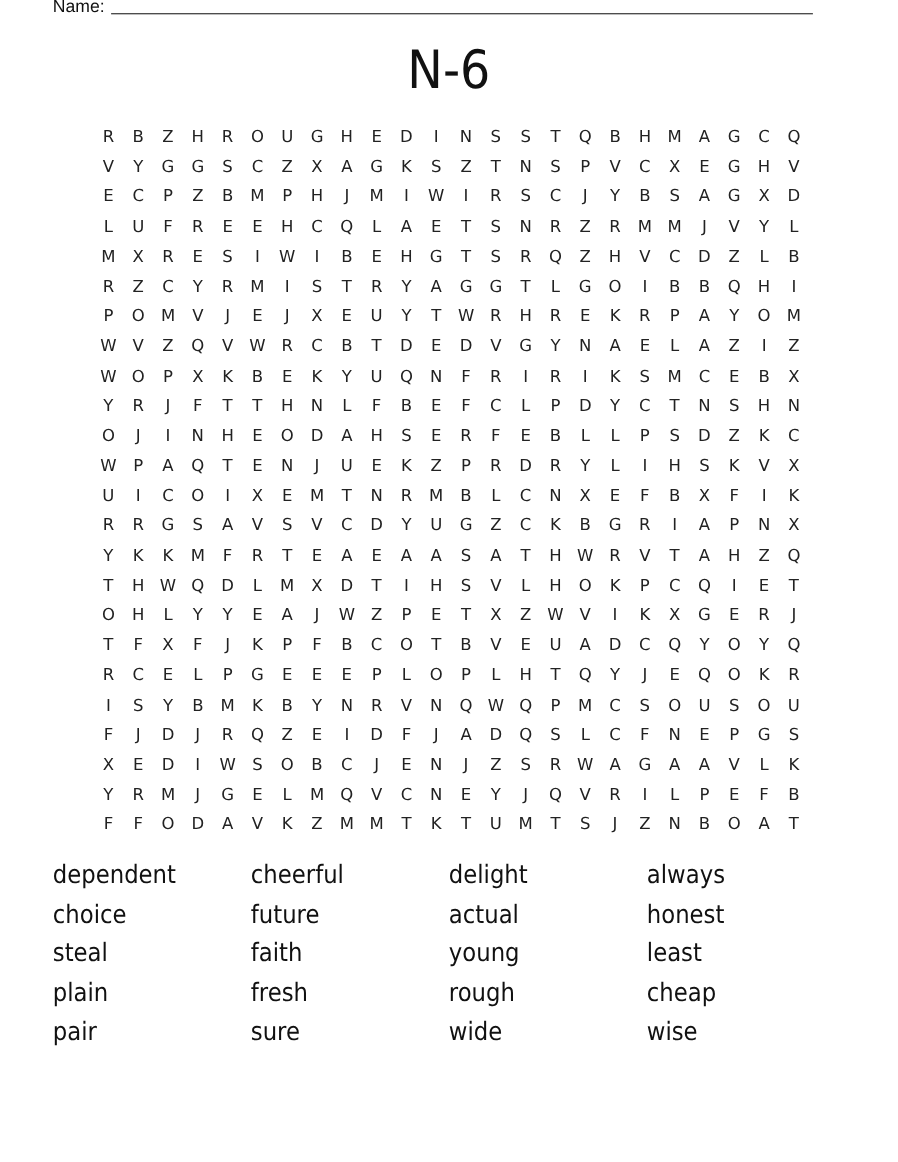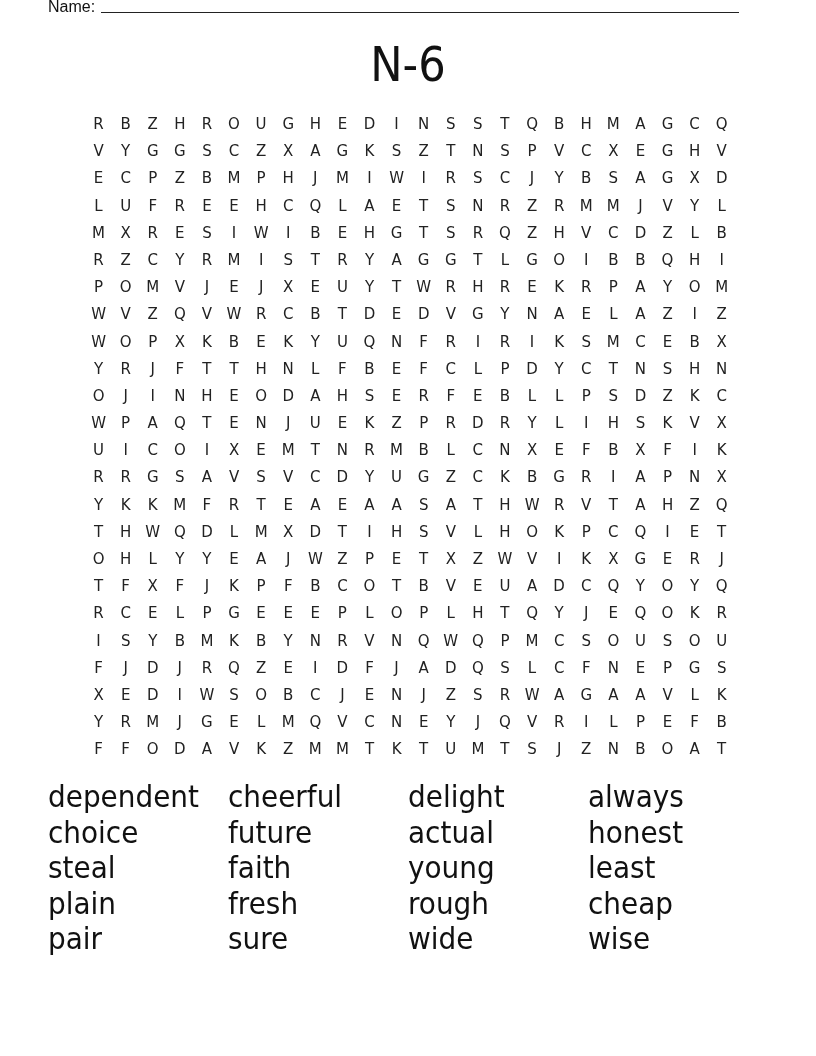--- a/index.html
+++ b/index.html
@@ -28,21 +28,21 @@
       grid-auto-rows: 27.2px;
       font-family: "DejaVu Sans", sans-serif; font-size: 15px; color: #222;
     }
     .cell {
       text-align: center; line-height: 27px;
     }
     .words {
       position: absolute; left: 48px; top: 779px;
       display: grid; grid-template-columns: 180px 180px 180px 180px;
       grid-auto-rows: 35.6px;
-      font-family: "DejaVu Sans", sans-serif; font-size: 31px; color: #111;
+      font-family: "DejaVu Sans", sans-serif; font-size: 23px; color: #111;
     }
     .word { line-height: 34px; white-space: nowrap; transform-origin: left center; transform: scaleX(0.9); }
   </style>
 </head>
 <body>
 
 <div class="name-line">
   <span>Name:</span>
   <span class="underline"></span>
 </div>

